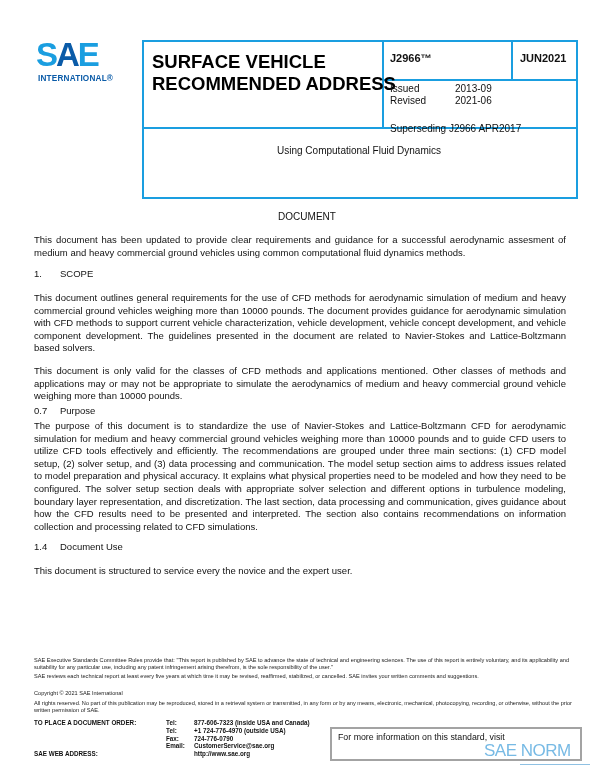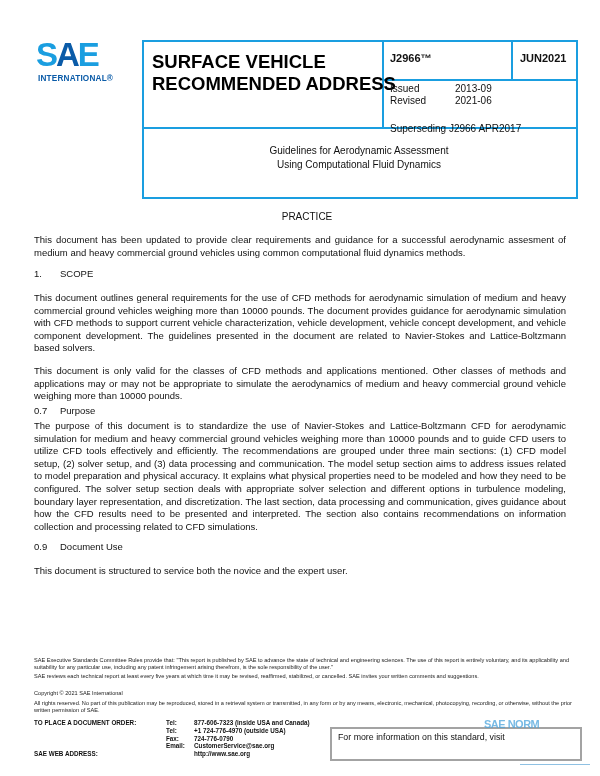--- a/index.html
+++ b/index.html
@@ -26,21 +26,21 @@
   .heading .num { display:inline-block; width:26px; }
 
   .fine { left:34px; width:540px; font-size:5.6px; line-height:7.2px; color:#222; }
   .order { left:34px; font-size:6.3px; line-height:7.8px; font-weight:bold; color:#111; }
   .order-k { left:166px; font-size:6.3px; line-height:7.8px; font-weight:bold; }
   .order-v { left:194px; font-size:6.3px; line-height:7.8px; font-weight:bold; }
 
   .infobox { left:330px; top:727px; width:236px; height:24px; border:2px solid #a3a3a3; padding:3px 6px; font-size:8.8px; line-height:11px; }
   .infobox .lnk { color:#1f3fbf; text-decoration:underline;margin-top:48px; }
 
-  .wm { left:484px; top:718px; font-weight:bold; font-size:11px; color:#4aa3dc; opacity:0.75; letter-spacing:-0.5px; }
+  .wm { left:484px; top:741px; font-weight:normal; font-size:17px; color:#4aa3dc; opacity:0.75; letter-spacing:-0.5px; }
   .wm-line { top:764px; height:1px; background:#8fc1e3; }
 </style>
 </head>
 <body>
 
 <div class="abs logo-letters">
   <span>S</span><span class="a">A</span><span>E</span>
 </div>
 <div class="abs logo-intl">INTERNATIONAL®</div>
 
@@ -60,42 +60,41 @@
 <div class="abs h-issued-l">
   <div>Issued</div>
   <div>Revised</div>
 </div>
 <div class="abs h-issued-v">
   <div>2013-09</div>
   <div>2021-06</div>
 </div>
 <div class="abs h-super">Superseding J2966 APR2017</div>
 <div class="abs h-sub">
-  <div>Guidelines for Aerodynamic Assessment</div>
   <div>Using Computational Fluid Dynamics</div>
 </div>
 
-<div class="abs rationale">PRACTICE</div>
+<div class="abs rationale">DOCUMENT</div>
 <div class="abs para" style="top:234px;">This document has been updated to provide clear requirements and guidance for a successful aerodynamic assesment of medium and heavy commercial ground vehicles using common computational fluid dynamics methods.</div>
 
 <div class="abs heading" style="top:268px;">
   <span class="num">1.</span><span>SCOPE</span>
 </div>
 <div class="abs para" style="top:292px;">This document outlines general requirements for the use of CFD methods for aerodynamic simulation of medium and heavy commercial ground vehicles weighing more than 10000 pounds. The document provides guidance for aerodynamic simulation with CFD methods to support current vehicle characterization, vehicle development, vehicle concept development, and vehicle component development. The guidelines presented in the document are related to Navier-Stokes and Lattice-Boltzmann based solvers.</div>
 <div class="abs para" style="top:357px;margin-top:8px;">This document is only valid for the classes of CFD methods and applications mentioned. Other classes of methods and applications may or may not be appropriate to simulate the aerodynamics of medium and heavy commercial ground vehicle weighing more than 10000 pounds.</div>
 
 <div class="abs heading" style="top:405px;">
   <span class="num">0.7</span><span>Purpose</span>
 </div>
 <div class="abs para" style="top:420px;">The purpose of this document is to standardize the use of Navier-Stokes and Lattice-Boltzmann CFD for aerodynamic simulation for medium and heavy commercial ground vehicles weighing more than 10000 pounds and to guide CFD users to utilize CFD tools effectively and efficiently. The recommendations are grouped under three main sections: (1) CFD model setup, (2) solver setup, and (3) data processing and communication. The model setup section aims to address issues related to model preparation and physical accuracy. It explains what physical properties need to be modeled and how they need to be configured. The solver setup section deals with appropriate solver selection and different options in turbulence modeling, boundary layer representation, and discretization. The last section, data processing and communication, gives guidance about how the CFD results need to be presented and interpreted. The section also contains recommendations on information collection and processing related to CFD simulations.</div>
 
 <div class="abs heading" style="top:541px;">
-  <span class="num">0.9</span><span>Document Use</span>
+  <span class="num">1.4</span><span>Document Use</span>
 </div>
-<div class="abs para" style="top:565px;">This document is structured to service both the novice and the expert user.</div>
+<div class="abs para" style="top:565px;">This document is structured to service every the novice and the expert user.</div>
 
 <div class="abs fine" style="top:657px;">SAE Executive Standards Committee Rules provide that: "This report is published by SAE to advance the state of technical and engineering sciences. The use of this report is entirely voluntary, and its applicability and suitability for any particular use, including any patent infringement arising therefrom, is the sole responsibility of the user."</div>
 <div class="abs fine" style="top:673px;">SAE reviews each technical report at least every five years at which time it may be revised, reaffirmed, stabilized, or cancelled. SAE invites your written comments and suggestions.</div>
 <div class="abs fine" style="top:690px;">Copyright © 2021 SAE International</div>
 <div class="abs fine" style="top:700px;">All rights reserved. No part of this publication may be reproduced, stored in a retrieval system or transmitted, in any form or by any means, electronic, mechanical, photocopying, recording, or otherwise, without the prior written permission of SAE.</div>
 
 <div class="abs order" style="top:719px;">TO PLACE A DOCUMENT ORDER:</div>
 <div class="abs order" style="top:750px;">SAE WEB ADDRESS:</div>
 <div class="abs order-k" style="top:719px;">
   <div>Tel:</div>

